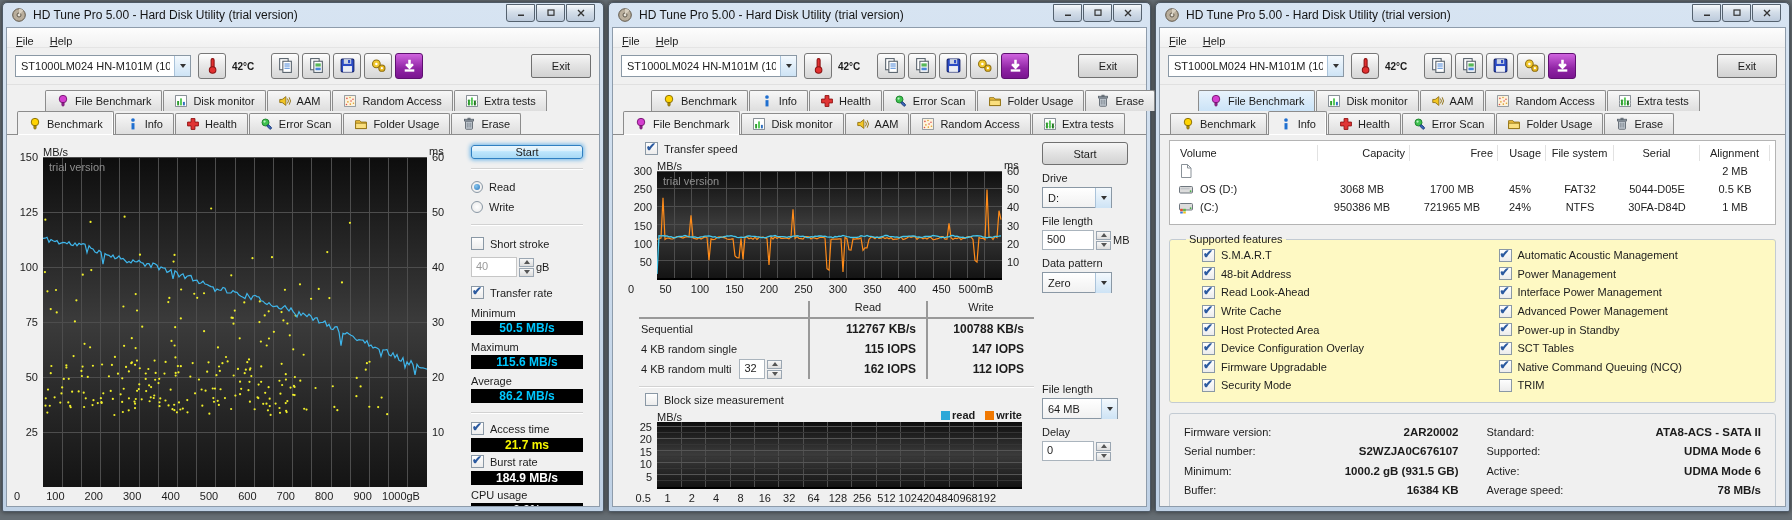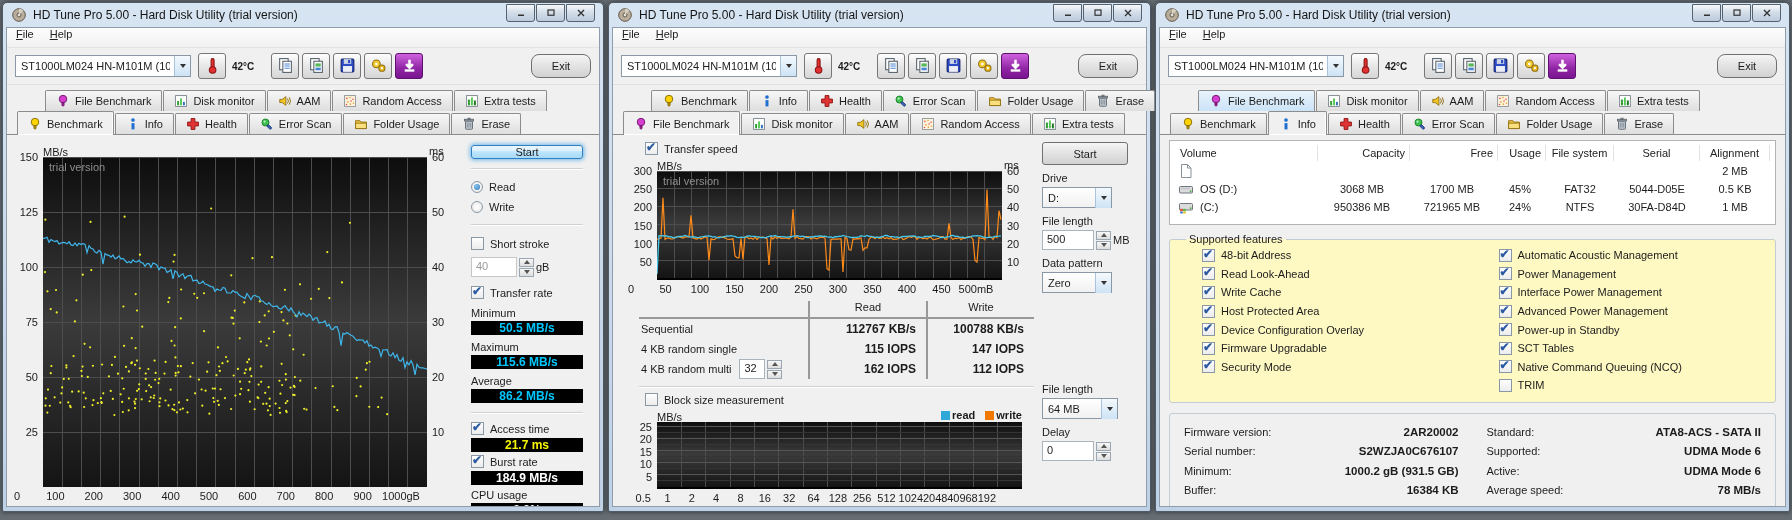--- a/index.html
+++ b/index.html
@@ -9,34 +9,34 @@
 #w1{left:2px;width:602px}
 #w2{left:608px;width:543px}
 #w3{left:1155px;width:635px}
 .titlebar{height:24px;display:flex;align-items:center;gap:6px;padding:0 5px}
 .titlebar .title{flex:1;font-size:12px;color:#151515;white-space:nowrap;overflow:hidden}
 .app-ic{width:16px;height:16px;display:inline-flex}
 .winbtns{display:flex;gap:1px;margin-top:-4px}
 .winbtn{width:29px;height:18px;border:1px solid #55626f;border-radius:0 0 3px 3px;background:linear-gradient(#f6f9fc,#d4dee9 45%,#bccadb);display:flex;align-items:center;justify-content:center}
 .winbtn svg{width:12px;height:12px}
 .client{background:#f0f0f0;border:1px solid #8e9cab;height:calc(100% - 25px);display:flex;flex-direction:column}
-.menubar{height:20px;background:linear-gradient(#fdfdfd,#f1f1f1);display:flex;gap:16px;align-items:flex-start;padding:0 9px;border-bottom:1px solid #e4e4e4}
+.menubar{height:20px;background:linear-gradient(#fdfdfd,#f1f1f1);display:flex;gap:16px;align-items:flex-end;padding:0 9px;border-bottom:1px solid #e4e4e4}
 .menu-item{color:#222}
 .menu-item::first-letter{text-decoration:underline}
 .toolbar{height:37px;display:flex;align-items:center;gap:7px;padding:0 8px;background:#f0f0f0;border-bottom:1px solid #e0e0e0}
 .drive-select{width:176px;height:22px;border:1px solid #8a98a5;background:#fff;display:flex;align-items:center;padding:0 0 0 5px;gap:4px}
 .drive-select .txt{flex:1;white-space:nowrap;overflow:hidden;font-size:11px}
 .dd-btn{width:16px;height:20px;background:linear-gradient(#f4f9fd,#cde3f5);border-left:1px solid #aac3da;display:flex;align-items:center;justify-content:center}
 .arr-dn{width:0;height:0;border-left:3.5px solid transparent;border-right:3.5px solid transparent;border-top:4px solid #333}
 .toolbtn{width:28px;height:26px;border:1px solid #777;border-radius:3px;background:linear-gradient(#fefefe,#e9e9e9 45%,#d6d6d6);display:flex;align-items:center;justify-content:center}
 .toolbtn svg{width:17px;height:17px}
 .toolbtn.purple{background:linear-gradient(#cf63de,#9025a5 60%,#7a1590);border-color:#5e1070}
 .temp-label{font-weight:bold;font-size:10px;margin-left:-1px}
 .tb-group{display:flex;gap:3px;margin-left:10px}
-.exit-btn{margin-left:auto;width:60px;height:24px;border:1px solid #707070;border-radius:8px;background:linear-gradient(#f5f5f5,#e4e4e4 45%,#d2d2d2);font-size:11px;display:flex;align-items:center;justify-content:center}
+.exit-btn{margin-left:auto;width:60px;height:24px;border:1px solid #707070;border-radius:2px;background:linear-gradient(#f5f5f5,#e4e4e4 45%,#d2d2d2);font-size:11px;display:flex;align-items:center;justify-content:center}
 .tabs-wrap{padding:5px 8px 0 10px;position:relative;z-index:3}
 .tab-row{display:flex;align-items:flex-end}
 .tab-row.back{margin-left:28px}
 .tab{display:flex;align-items:center;gap:5px;padding:0 10px;border:1px solid #8c8c8c;border-bottom:none;border-radius:2px 2px 0 0;background:linear-gradient(#f7f7f7,#dedede);margin-right:1px;height:21px;white-space:nowrap;position:relative}
 .tab.hover{background:linear-gradient(#e8f3fc,#cbe3f7)}
 .tab.active{background:#f0f0f0;height:24px;margin-bottom:-1px;z-index:5;box-shadow:-1px -1px 0 #fff inset}
 .tab-icon{width:14px;height:14px;display:inline-flex}
 .tab-icon svg{width:14px;height:14px}
 .page{flex:1;border-top:1px solid #8c8c8c;background:#f0f0f0;position:relative;z-index:1;display:flex;overflow:hidden}
 
@@ -1474,20 +1474,24 @@
     <span class="ctr">NTFS</span>
     <span class="ctr">30FA-D84D</span>
     <span class="ctr">1 MB</span>
   </div>
 </div>
       </div>
       <fieldset class="features">
         <legend>Supported features</legend>
         <div class="feat-cols">
           <div>
+  <label class="feat">
+    <span class="cb on"></span>
+    <span>S.M.A.R.T</span>
+  </label>
 
   <label class="feat">
     <span class="cb on"></span>
     <span>48-bit Address</span>
   </label>
 
   <label class="feat">
     <span class="cb on"></span>
     <span>Read Look-Ahead</span>
   </label>

